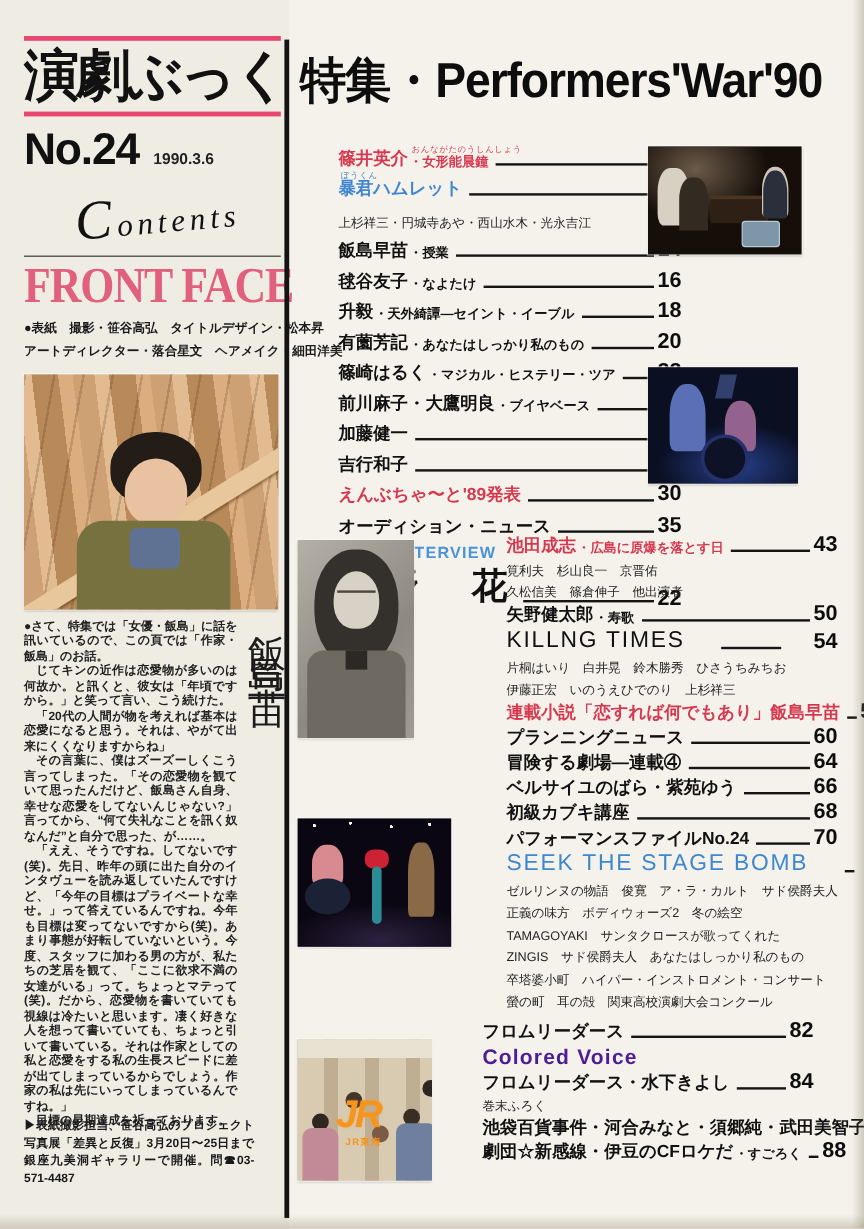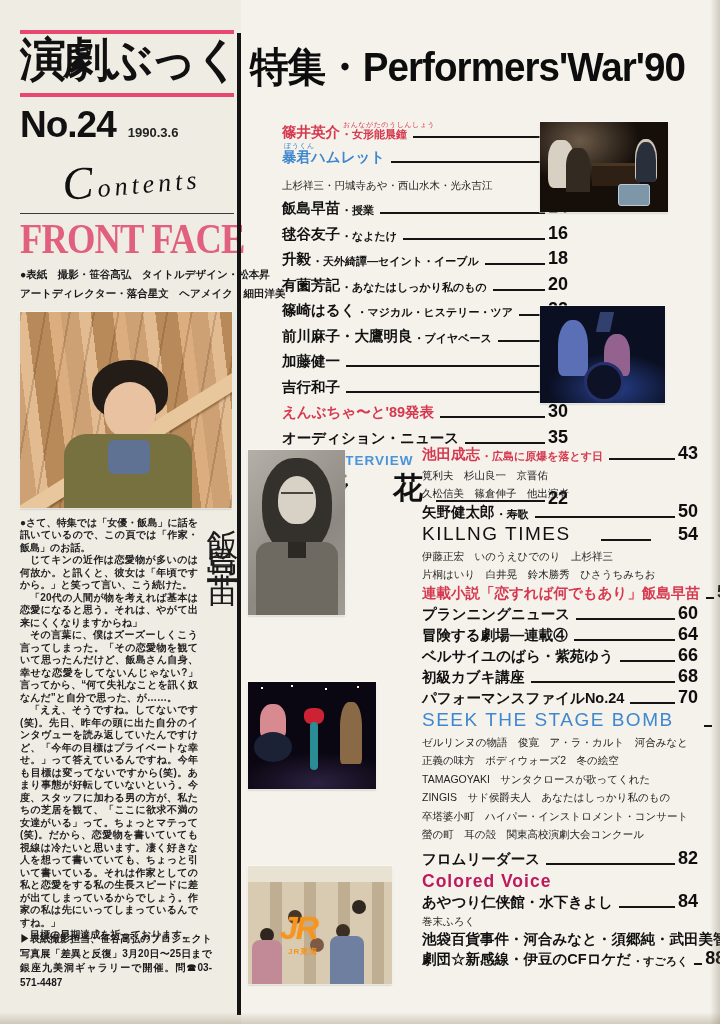--- a/index.html
+++ b/index.html
@@ -7,21 +7,21 @@
         font-family:"Liberation Sans",sans-serif;color:#111;}
   .right-bg{position:absolute;left:241px;top:0;width:479px;height:1024px;background:#f5f2eb;}
   .edge-right{position:absolute;right:0;top:0;width:10px;height:100%;
         background:linear-gradient(to right,rgba(0,0,0,0),rgba(110,100,80,.28));}
   .edge-bottom{position:absolute;left:0;bottom:0;width:100%;height:12px;
         background:linear-gradient(to bottom,rgba(0,0,0,0),rgba(130,115,85,.30));}
 
   
   .left-col{position:absolute;left:20px;top:30px;width:214px;}
   .bar{height:4px;background:#e8476f;}
-  .mag-title{font-family:Liberation Mono, monospace;font-weight:900;font-size:46px;
+  .mag-title{font-family:Liberation Serif, serif;font-weight:900;font-size:46px;
         letter-spacing:-3px;line-height:1.28;text-align:center;white-space:nowrap;}
   .issue-row{display:flex;align-items:baseline;margin-top:7px;}
   .issue-no{font-size:37px;font-weight:900;letter-spacing:-1px;}
   .issue-date{font-size:13px;font-weight:700;margin-left:12px;color:#222;}
   .contents-word{font-family:"Liberation Serif",serif;font-style:italic;font-size:26px;
         letter-spacing:4px;text-align:center;transform:rotate(-5deg);margin:6px 0 2px 8px;}
   .contents-word::first-letter{font-size:46px;}
   .rule{border-top:1.5px solid #3a3a3a;margin-top:8px;}
   .front-face{font-family:"Liberation Serif",serif;font-weight:700;font-size:42px;
         color:#e0607e;letter-spacing:-1px;transform:scaleX(.87);transform-origin:left;
@@ -48,41 +48,41 @@
 
   .col-divider{position:absolute;left:237px;top:33px;width:3.5px;height:982px;background:#141414;}
 
   
   .feature-title{position:absolute;left:250px;top:40px;font-size:41px;font-weight:900;
         letter-spacing:-1px;transform:scaleX(.94);transform-origin:left;white-space:nowrap;color:#0d0d0d;}
 
   .toc{position:absolute;margin-left:32px;}
   #sec-main{left:250px;top:120px;width:286px;}
   #sec-mid{left:390px;top:447px;width:276px;}
-  #sec-bottom{left:390px;top:853px;width:276px;}
+  #sec-bottom{left:370px;top:853px;width:276px;}
 
   .toc-row{display:flex;align-items:flex-end;height:25.5px;padding-bottom:4px;box-sizing:border-box;position:relative;}
   #sec-mid .toc-row{height:21px;}
   #sec-bottom .toc-row{height:20px;}
   .t{font-size:14.5px;font-weight:700;color:#111;white-space:nowrap;position:relative;}
   .sub{font-size:11px;font-weight:700;color:#111;white-space:nowrap;position:relative;margin-left:1px;}
   .leader{flex:1;border-bottom:2px solid #151515;margin:0 3px 4px 6px;min-width:8px;}
   .pg{font-size:18px;font-weight:800;color:#0d0d0d;letter-spacing:0;}
   .c-red .t,.c-red .sub{color:#d6394f;}
   .c-blue .t{color:#3f87cf;}
   .s-small{height:25.5px;}
   #sec-mid .s-small{height:18.5px;}
   #sec-bottom .s-small{height:17px;}
   .s-small .t{font-size:10.5px;font-weight:500;color:#242424;}
   .s-latin{height:23px !important;gap:24px;}
   .s-latin .t{font-size:19px;font-weight:500;letter-spacing:1.5px;}
   .s-label{height:20px !important;}
   .s-label .t{font-size:13.5px;font-weight:700;letter-spacing:1px;color:#4a94d8;}
   .s-label-lg{height:23px !important;}
-  .s-label-lg .t{font-size:17.5px;font-weight:700;letter-spacing:1px;color:#be185d;}
+  .s-label-lg .t{font-size:17.5px;font-weight:700;letter-spacing:1px;color:#4c1d95;}
   .s-large{height:41px !important;}
   .s-large .t{font-size:30px;font-weight:700;letter-spacing:7px;}
   .s-large .leader{margin-bottom:7px;}
   .furi{position:absolute;top:-7px;left:2px;font-size:7px;font-weight:400;letter-spacing:.5px;color:#333;white-space:nowrap;}
   .c-red .furi{color:#d6394f;}
   .c-blue .furi{color:#3f87cf;}
 
   
   .photo-stage-top{position:absolute;left:540px;top:122px;width:128px;height:90px;background:#150e09;}
   .st-glow{position:absolute;left:-20px;top:-26px;width:120px;height:90px;border-radius:50%;
@@ -118,21 +118,21 @@
         background:radial-gradient(circle 2px at 14px 6px,#fff 60%,transparent 70%),
                    radial-gradient(circle 2px at 44px 4px,#ffd 60%,transparent 70%),
                    radial-gradient(circle 2px at 78px 7px,#fff 60%,transparent 70%),
                    radial-gradient(circle 2px at 110px 5px,#fec 60%,transparent 70%);}
   .dn-fig1{position:absolute;left:12px;top:22px;width:26px;height:34px;background:#d78a8f;border-radius:45% 45% 20% 20%;}
   .dn-tutu{position:absolute;left:6px;top:50px;width:38px;height:30px;background:#1c2236;border-radius:50%;}
   .dn-fig2{position:absolute;left:92px;top:20px;width:22px;height:62px;background:#8a6a46;border-radius:40% 40% 10% 10%;}
   .dn-red{position:absolute;left:56px;top:26px;width:20px;height:16px;background:#cc2233;border-radius:40%;}
   .dn-pole{position:absolute;left:62px;top:40px;width:8px;height:48px;background:#2a8d96;border-radius:4px;}
 
-  .photo-train{position:absolute;left:248px;top:866px;width:144px;height:118px;
+  .photo-train{position:absolute;left:248px;top:866px;width:112px;height:118px;
         background:
          linear-gradient(to bottom,#e8e2d2 0 16px,rgba(0,0,0,0) 16px),
          repeating-linear-gradient(90deg,#d8cbb2 0 22px,#bfae92 22px 34px);}
   .tr-head{position:absolute;width:14px;height:14px;border-radius:50%;}
   .tr-h1{left:12px;top:62px;background:#2f2620;}
   .tr-h2{left:88px;top:58px;background:#3a2e24;}
   .tr-h3{left:40px;top:44px;background:#433528;}
   .tr-h4{left:104px;top:34px;background:#2f2620;}
   .tr-h5{left:62px;top:72px;background:#7d5a45;}
   .tr-body1{position:absolute;left:4px;top:74px;width:30px;height:44px;background:#c28a96;border-radius:8px 8px 0 0;}
@@ -284,24 +284,24 @@
         <span class="sub">・寿歌</span>
         <span class="leader"></span>
         <span class="pg">50</span>
       </div>
       <div class="toc-row s-latin">
         <span class="t">KILLNG TIMES</span>
         <span class="leader"></span>
         <span class="pg">54</span>
       </div>
       <div class="toc-row s-small">
+        <span class="t">片桐はいり　白井晃　鈴木勝秀　ひさうちみちお</span>
+      </div>
+      <div class="toc-row s-small">
         <span class="t">伊藤正宏　いのうえひでのり　上杉祥三</span>
-      </div>
-      <div class="toc-row s-small">
-        <span class="t">片桐はいり　白井晃　鈴木勝秀　ひさうちみちお</span>
       </div>
       <div class="toc-row c-red">
         <span class="t">連載小説「恋すれば何でもあり」飯島早苗</span>
         <span class="leader"></span>
         <span class="pg">56</span>
       </div>
       <div class="toc-row">
         <span class="t">プランニングニュース</span>
         <span class="leader"></span>
         <span class="pg">60</span>
@@ -325,21 +325,21 @@
         <span class="t">パフォーマンスファイルNo.24</span>
         <span class="leader"></span>
         <span class="pg">70</span>
       </div>
       <div class="toc-row s-latin c-blue">
         <span class="t">SEEK THE STAGE BOMB</span>
         <span class="leader"></span>
         <span class="pg">73</span>
       </div>
       <div class="toc-row s-small">
-        <span class="t">ゼルリンヌの物語　俊寛　ア・ラ・カルト　河合みなと</span>
+        <span class="t">ゼルリンヌの物語　俊寛　ア・ラ・カルト　サド侯爵夫人</span>
       </div>
       <div class="toc-row s-small">
         <span class="t">正義の味方　ボディウォーズ2　冬の絵空</span>
       </div>
       <div class="toc-row s-small">
         <span class="t">TAMAGOYAKI　サンタクロースが歌ってくれた</span>
       </div>
       <div class="toc-row s-small">
         <span class="t">ZINGIS　サド侯爵夫人　あなたはしっかり私のもの</span>
       </div>
@@ -353,21 +353,21 @@
   <div class="toc" id="sec-bottom">
       <div class="toc-row">
         <span class="t">フロムリーダース</span>
         <span class="leader"></span>
         <span class="pg">82</span>
       </div>
       <div class="toc-row s-label-lg c-blue">
         <span class="t">Colored Voice</span>
       </div>
       <div class="toc-row">
-        <span class="t">あやつり仁侠館・水下きよし</span>
+        <span class="t">フロムリーダース・水下きよし</span>
         <span class="leader"></span>
         <span class="pg">84</span>
       </div>
       <div class="toc-row s-small">
         <span class="t">巻末ふろく</span>
       </div>
       <div class="toc-row">
         <span class="t">池袋百貨事件・河合みなと・須郷純・武田美智子</span>
         <span class="leader"></span>
       </div>

